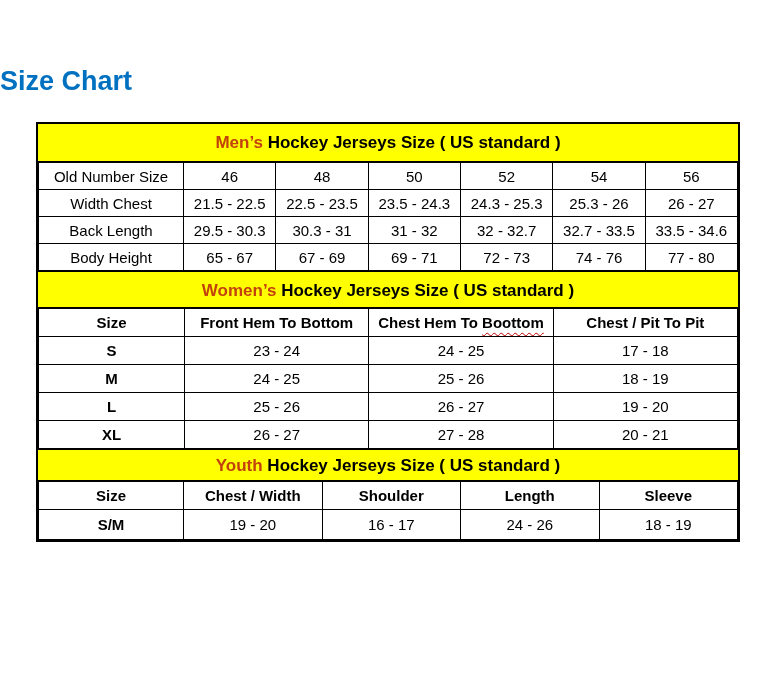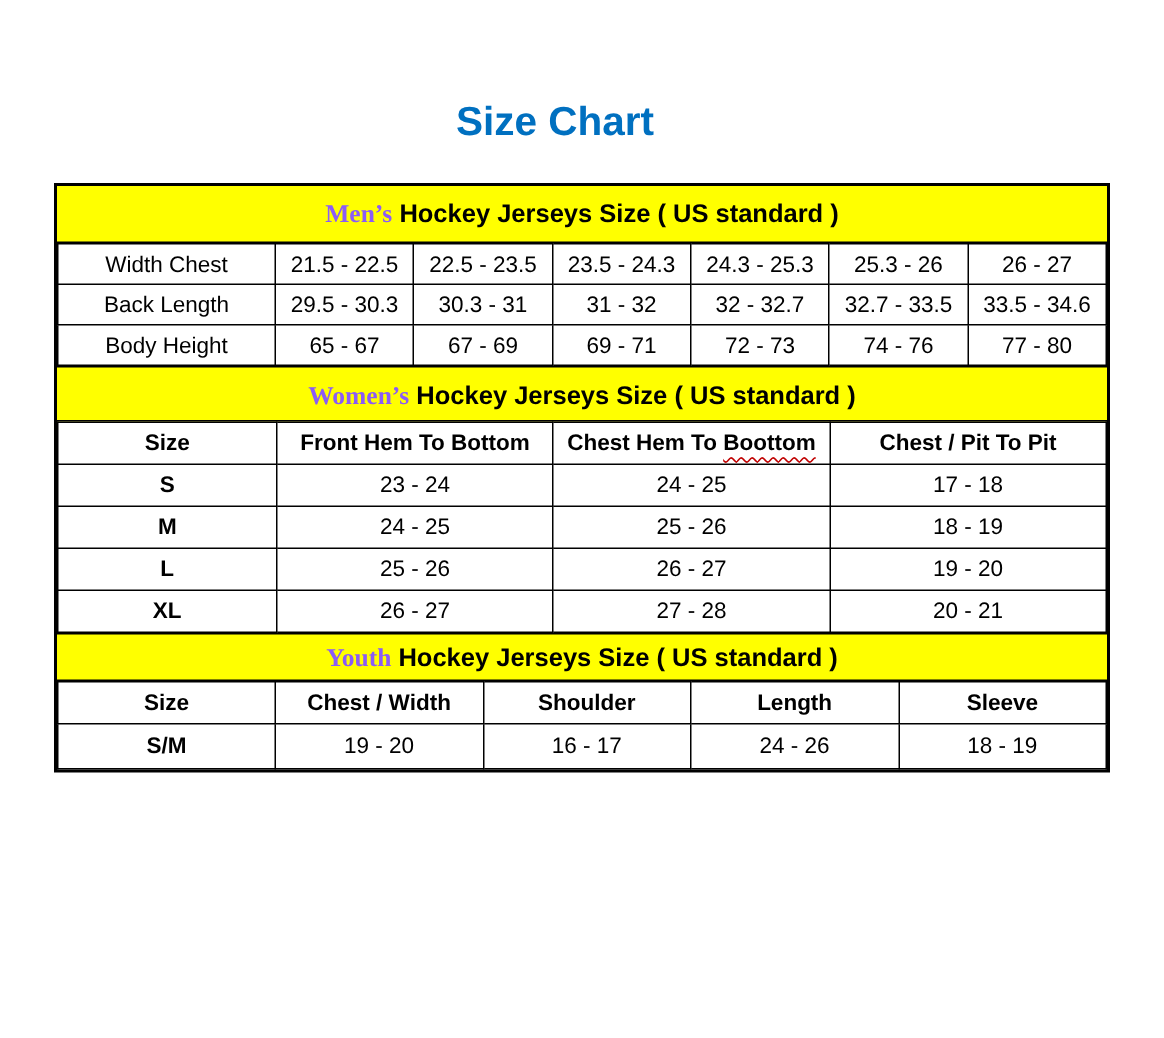--- a/index.html
+++ b/index.html
@@ -17,21 +17,21 @@
     width: 776px;
     height: 692px;
     background: #ffffff;
     overflow: hidden;
   }
   .page-title {
     position: absolute;
     top: 66px;
     left: 0;
     width: 740px;
-    text-align: center;
+    text-align: left;
     font-size: 27px;
     font-weight: bold;
     color: #0070C0;
     letter-spacing: 0px;
   }
   .chart-frame {
     position: absolute;
     left: 36px;
     top: 122px;
     width: 704px;
@@ -43,21 +43,21 @@
     border-bottom: 1px solid #000000;
     text-align: center;
     font-weight: bold;
     font-size: 17px;
     height: 38px;
     line-height: 37px;
     white-space: pre;
   }
   .band.band-mid { border-top: 1px solid #000000; height: 37px; }
   .band.band-sm  { border-top: 1px solid #000000; height: 32px; line-height: 31px; }
-  .band .accent { color: #8b5cf6; font-family: Liberation Serif, serif; }
+  .band .accent { color: #c2410c; }
   table {
     width: 100%;
     border-collapse: collapse;
     table-layout: fixed;
   }
   th, td {
     border: 1px solid #000000;
     text-align: center;
     vertical-align: middle;
     font-size: 15px;
@@ -91,20 +91,29 @@
 
     <div class="band"><span class="accent">Men’s</span><span> Hockey Jerseys Size ( US standard )</span></div>
 
     <table class="men">
       <colgroup>
           <col style="width:145px">
           <col span="6">
         </colgroup>
       <tbody>
       <tr class="datarow">
+        <td>Old Number Size</td>
+        <td>46</td>
+        <td>48</td>
+        <td>50</td>
+        <td>52</td>
+        <td>54</td>
+        <td>56</td>
+      </tr>
+      <tr class="datarow">
         <td>Width Chest</td>
         <td>21.5 - 22.5</td>
         <td>22.5 - 23.5</td>
         <td>23.5 - 24.3</td>
         <td>24.3 - 25.3</td>
         <td>25.3 - 26</td>
         <td>26 - 27</td>
       </tr>
       <tr class="datarow">
         <td>Back Length</td>

